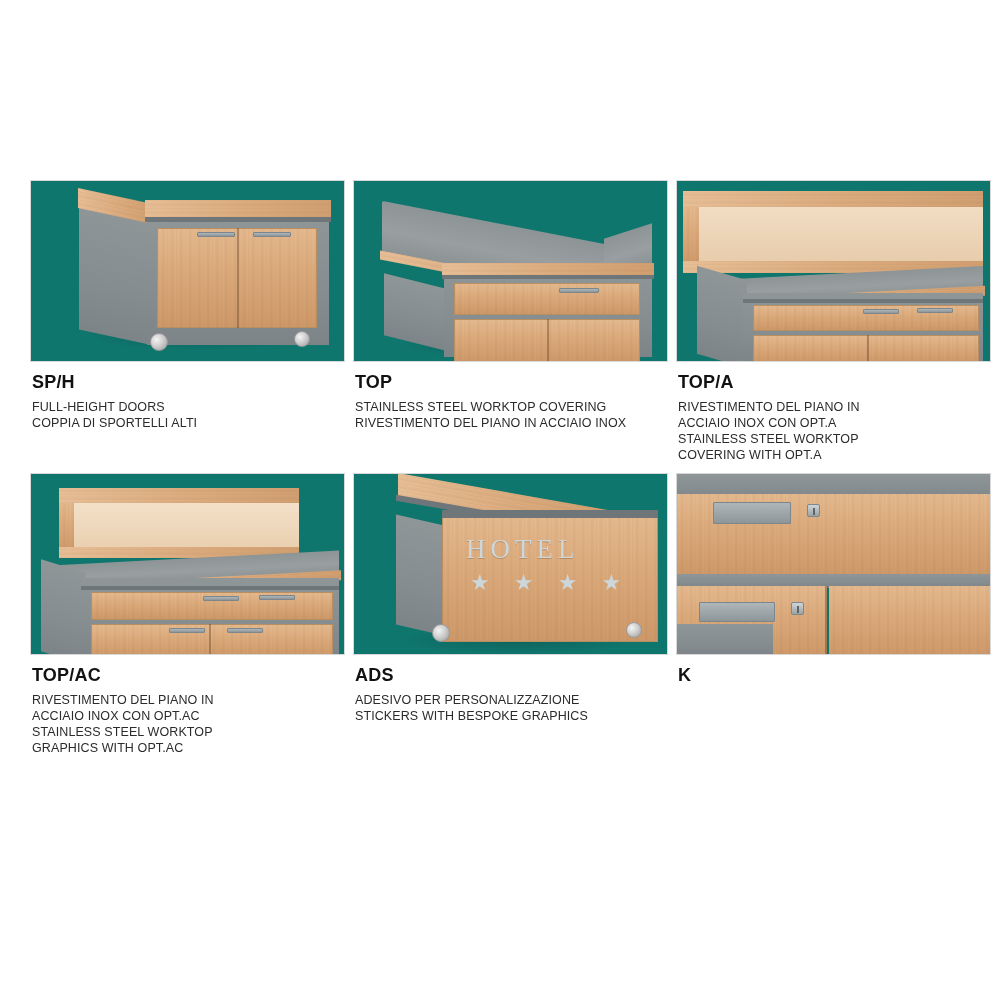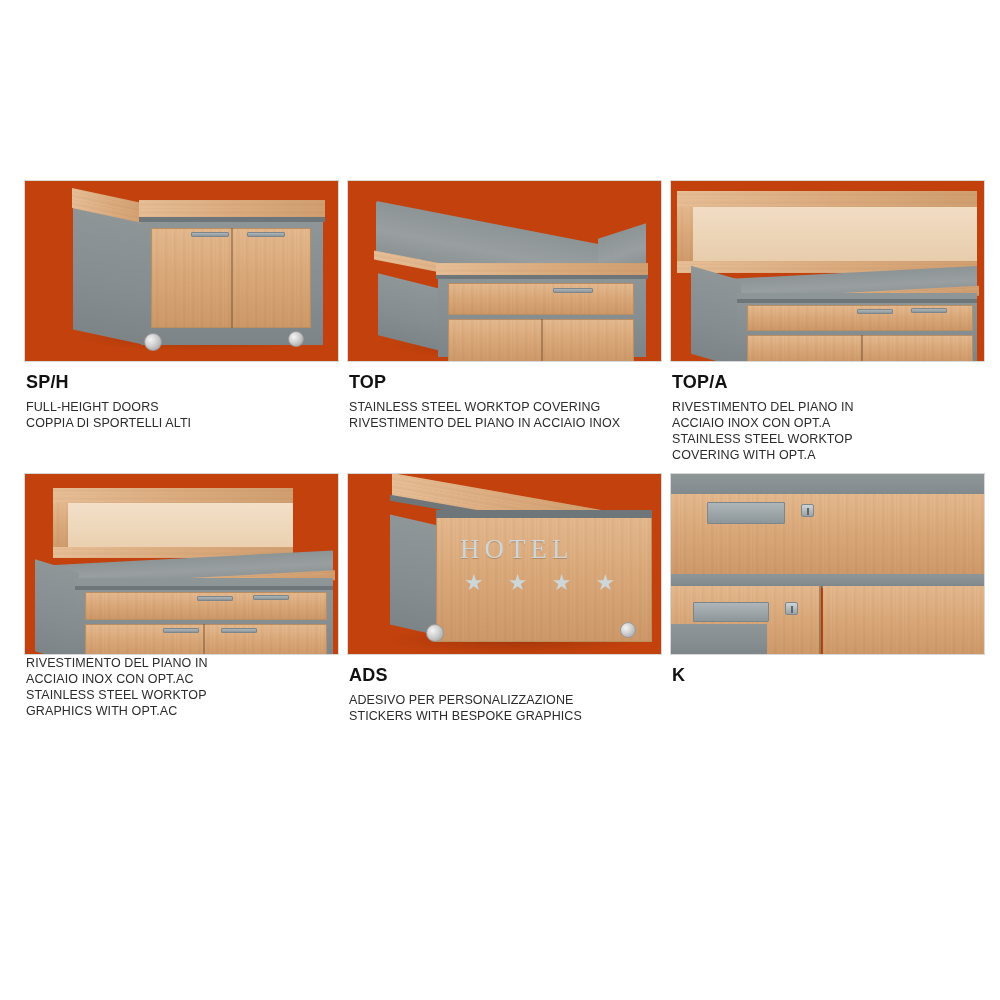--- a/index.html
+++ b/index.html
@@ -12,39 +12,39 @@
     height: 1000px;
     font-family: "Liberation Sans", sans-serif;
     color: #1a1a1a;
     overflow: hidden;
   }
   .sheet {
     position: relative;
     width: 1000px;
     height: 1000px;
     box-sizing: border-box;
-    padding: 180px 30px 0 24px;
+    padding: 180px 30px 0 30px;
   }
   .grid {
     display: grid;
     grid-template-columns: 315px 315px 315px;
     column-gap: 8px;
     row-gap: 10px;
   }
   .cell {
     width: 315px;
   }
   .photo {
     position: relative;
     width: 100%;
     height: 182px;
     border: 1px solid #d8d8d8;
     box-sizing: border-box;
     overflow: hidden;
-    background: #c2410c;
+    background: #0f766e;
   }
   .caption-code {
     font-size: 18px;
     font-weight: bold;
     letter-spacing: 0.2px;
     margin: 10px 0 6px 2px;
     color: #121212;
   }
   .caption-lines {
     margin: 0 0 0 2px;
@@ -241,20 +241,21 @@
 
         <div class="unit wood" style="left:60px;top:118px;width:242px;height:28px;border:1px solid #b98f62;box-sizing:border-box;"></div>
         <div class="handle" style="left:172px;top:122px;width:36px;height:5px;"></div>
         <div class="handle" style="left:228px;top:121px;width:36px;height:5px;"></div>
 
         <div class="unit wood" style="left:60px;top:150px;width:242px;height:34px;border:1px solid #b98f62;box-sizing:border-box;"></div>
         <div class="seam" style="left:178px;top:150px;width:2px;height:34px;"></div>
         <div class="handle" style="left:138px;top:154px;width:36px;height:5px;"></div>
         <div class="handle" style="left:196px;top:154px;width:36px;height:5px;"></div>
       </div>
+      <div class="caption-code">TOP/AC</div>
       <div class="caption-lines">
         <div class="caption-line">RIVESTIMENTO DEL PIANO IN</div>
         <div class="caption-line">ACCIAIO INOX CON OPT.AC</div>
         <div class="caption-line">STAINLESS STEEL WORKTOP</div>
         <div class="caption-line">GRAPHICS WITH OPT.AC</div>
       </div>
     </div>
 
     <div class="cell">
       <div class="photo">

